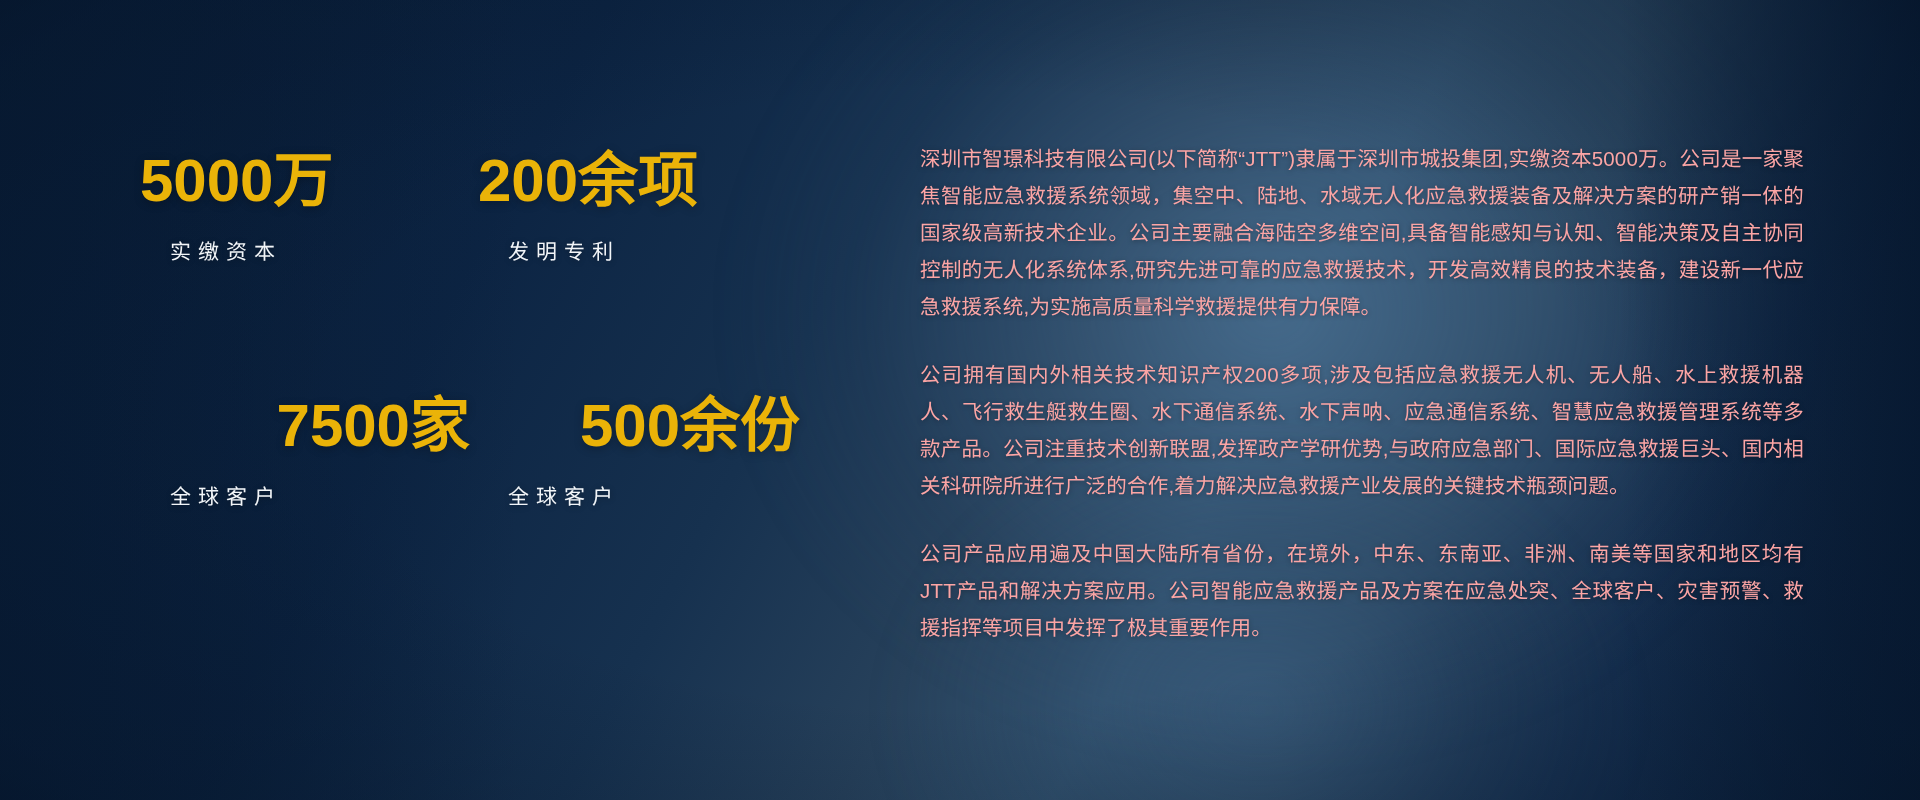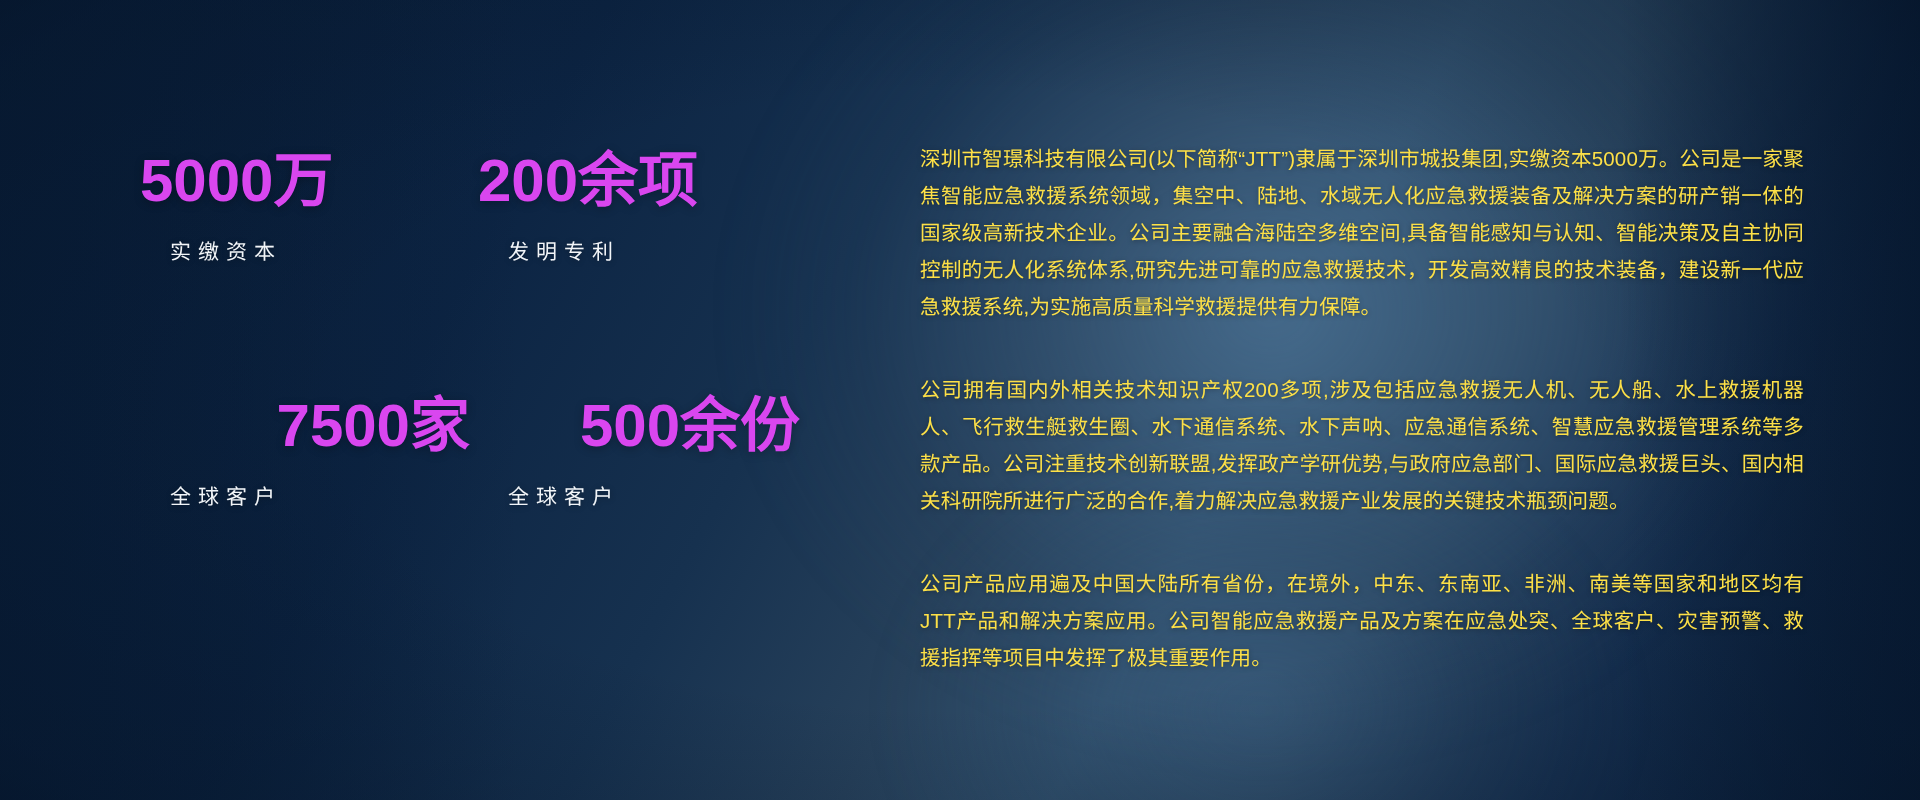--- a/index.html
+++ b/index.html
@@ -102,21 +102,21 @@
     top:150px;
     width:700px;
     display:grid;
     grid-template-columns:330px 330px;
     grid-template-rows:245px auto;
   }
 
   .stat { text-align:left; }
 
   .stat-value {
-    color:#d946ef;
+    color:#eab308;
     font-size:60px;
     font-weight:bold;
     line-height:1.02;
     letter-spacing:0px;
     white-space:nowrap;
     text-shadow:0 2px 10px rgba(0,0,0,0.28);
   }
 
   .stat-label {
     margin-top:24px;
@@ -136,30 +136,30 @@
 
   
   .description {
     position:absolute;
     left:920px;
     top:140px;
     width:884px;
   }
 
   .para {
-    color:#fde047;
+    color:#fca5a5;
     font-size:20.5px;
     line-height:37px;
     text-align:justify;
     text-justify:inter-ideograph;
     letter-spacing:0.2px;
     text-shadow:0 1px 5px rgba(0,0,0,0.35);
   }
 
-  .para + .para { margin-top:46px; }
+  .para + .para { margin-top:31px; }
 </style>
 </head>
 <body>
 
 <div id="stage">
   <div class="bg-base"></div>
   <div class="bg-glow-a"></div>
   <div class="bg-glow-b"></div>
   <div class="bg-edge-left"></div>
   <div class="bg-edge-right"></div>

